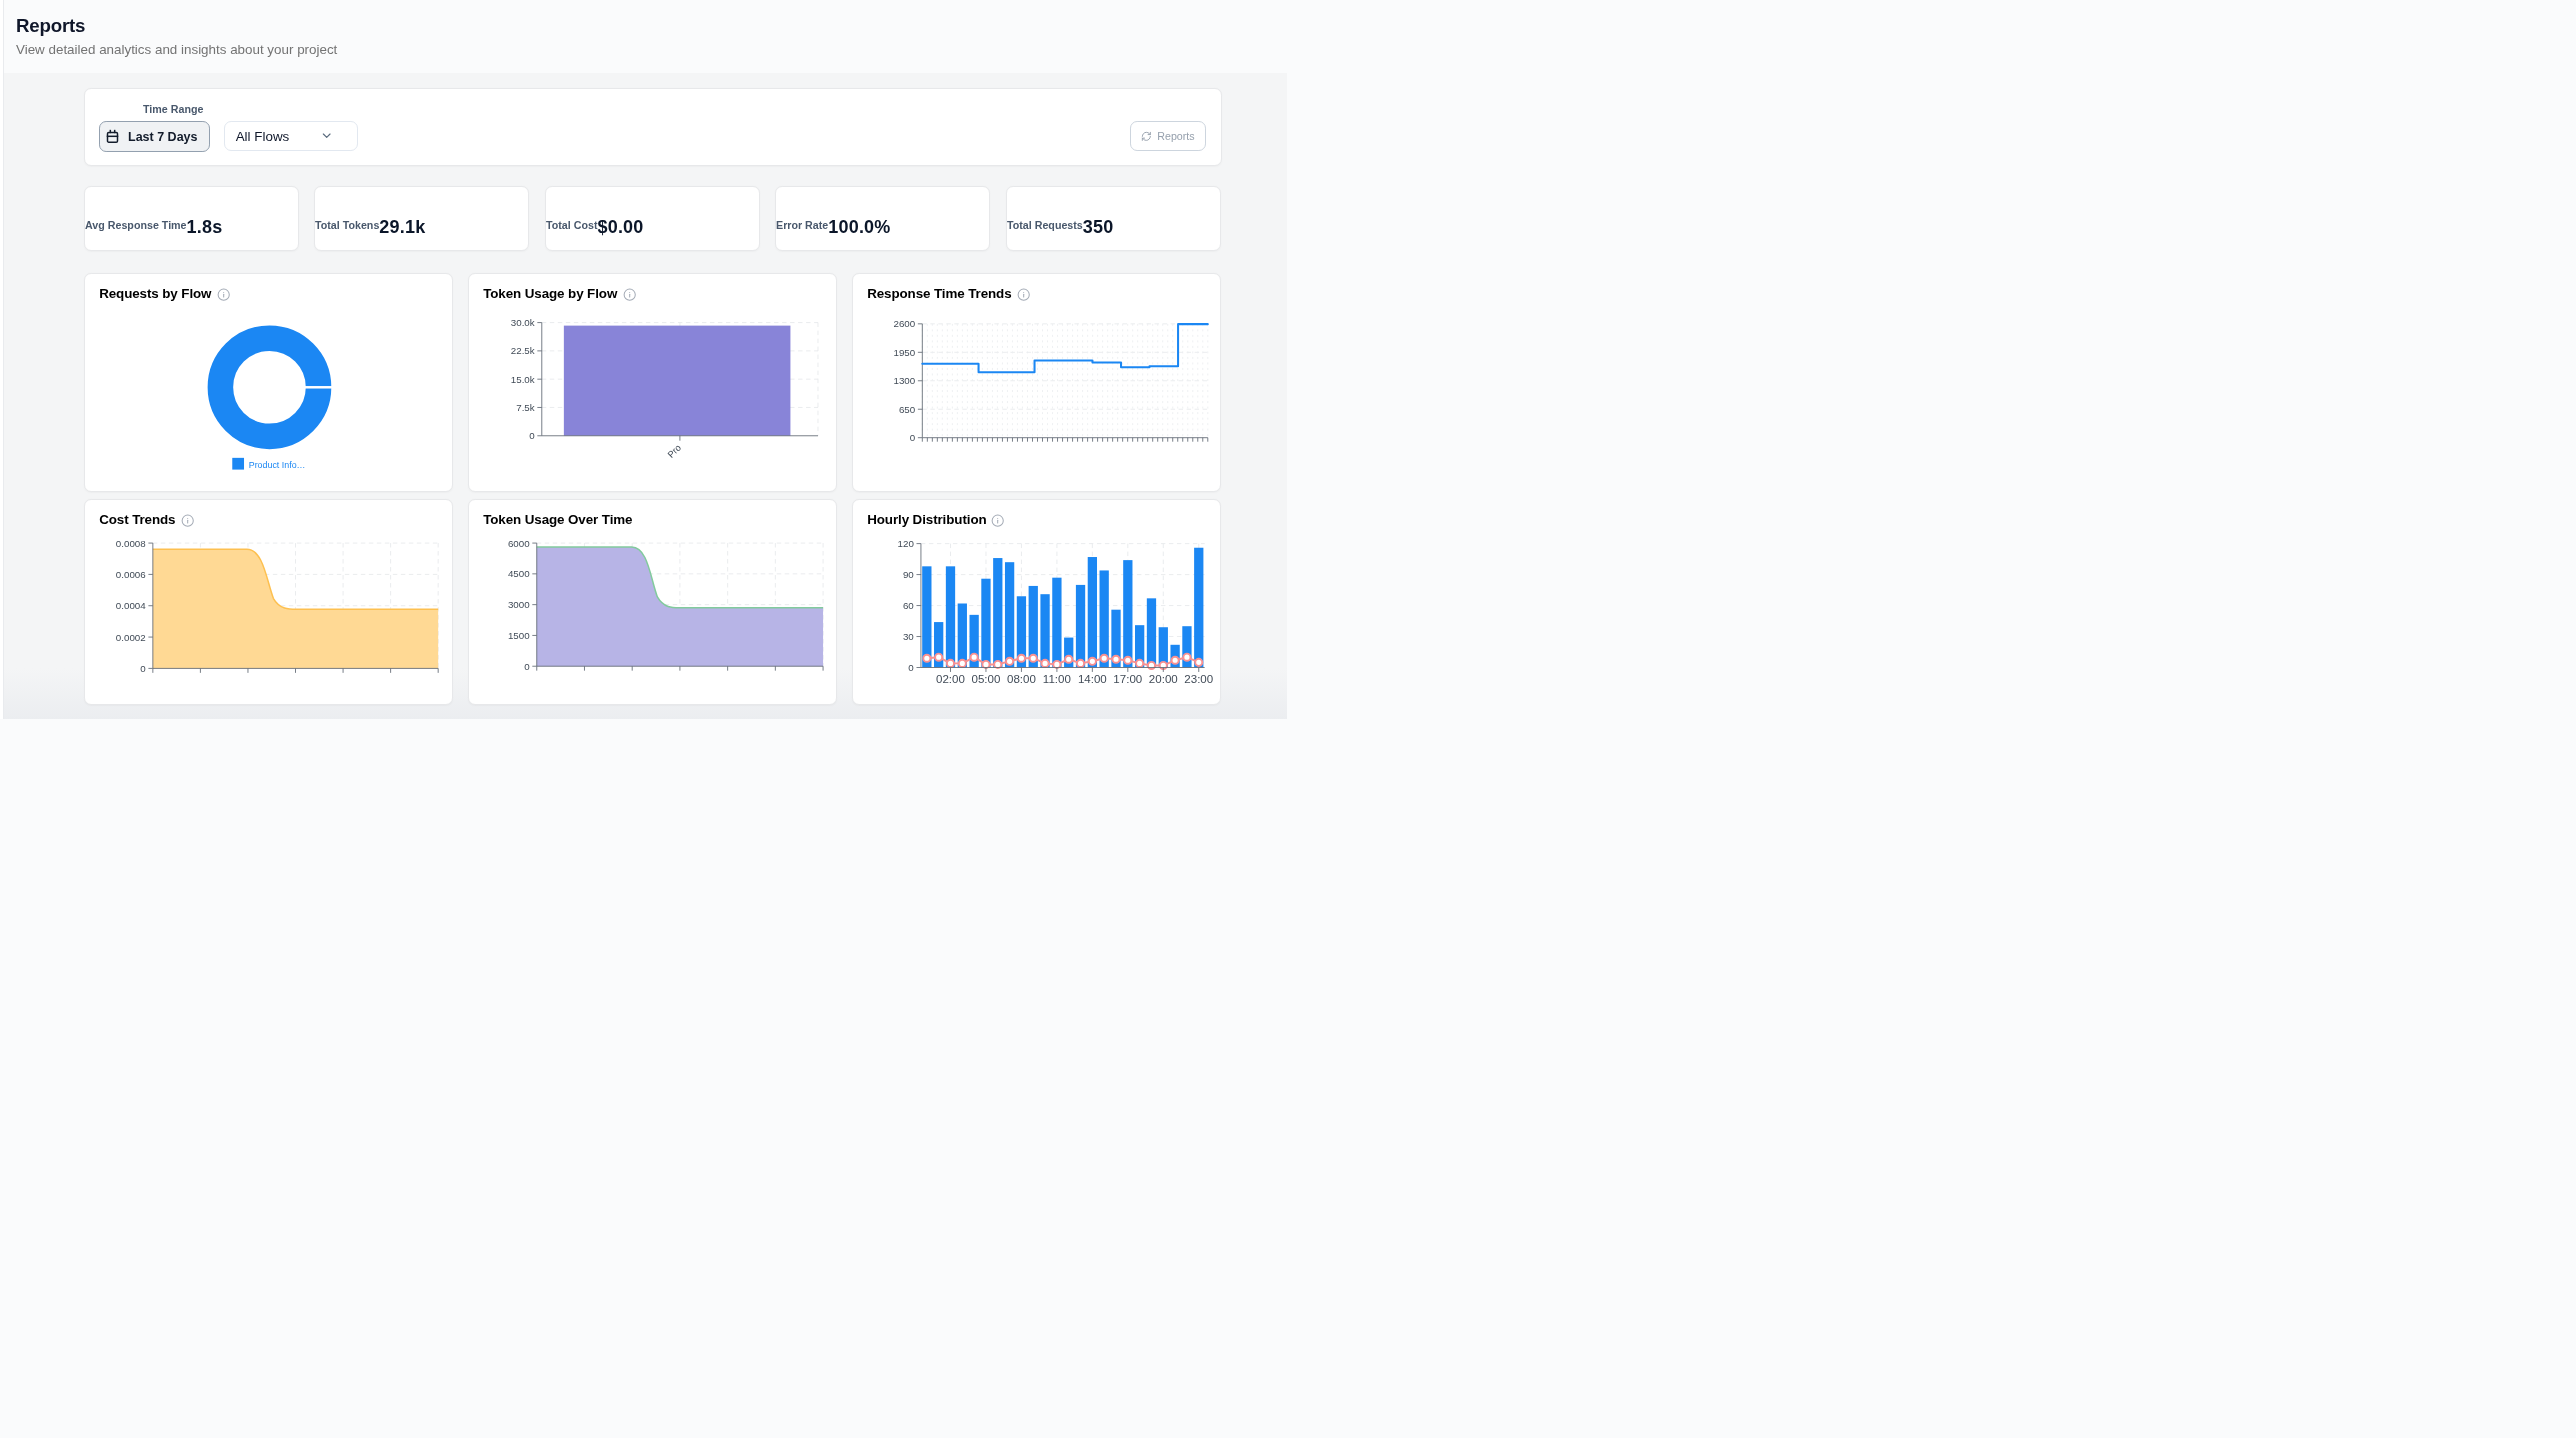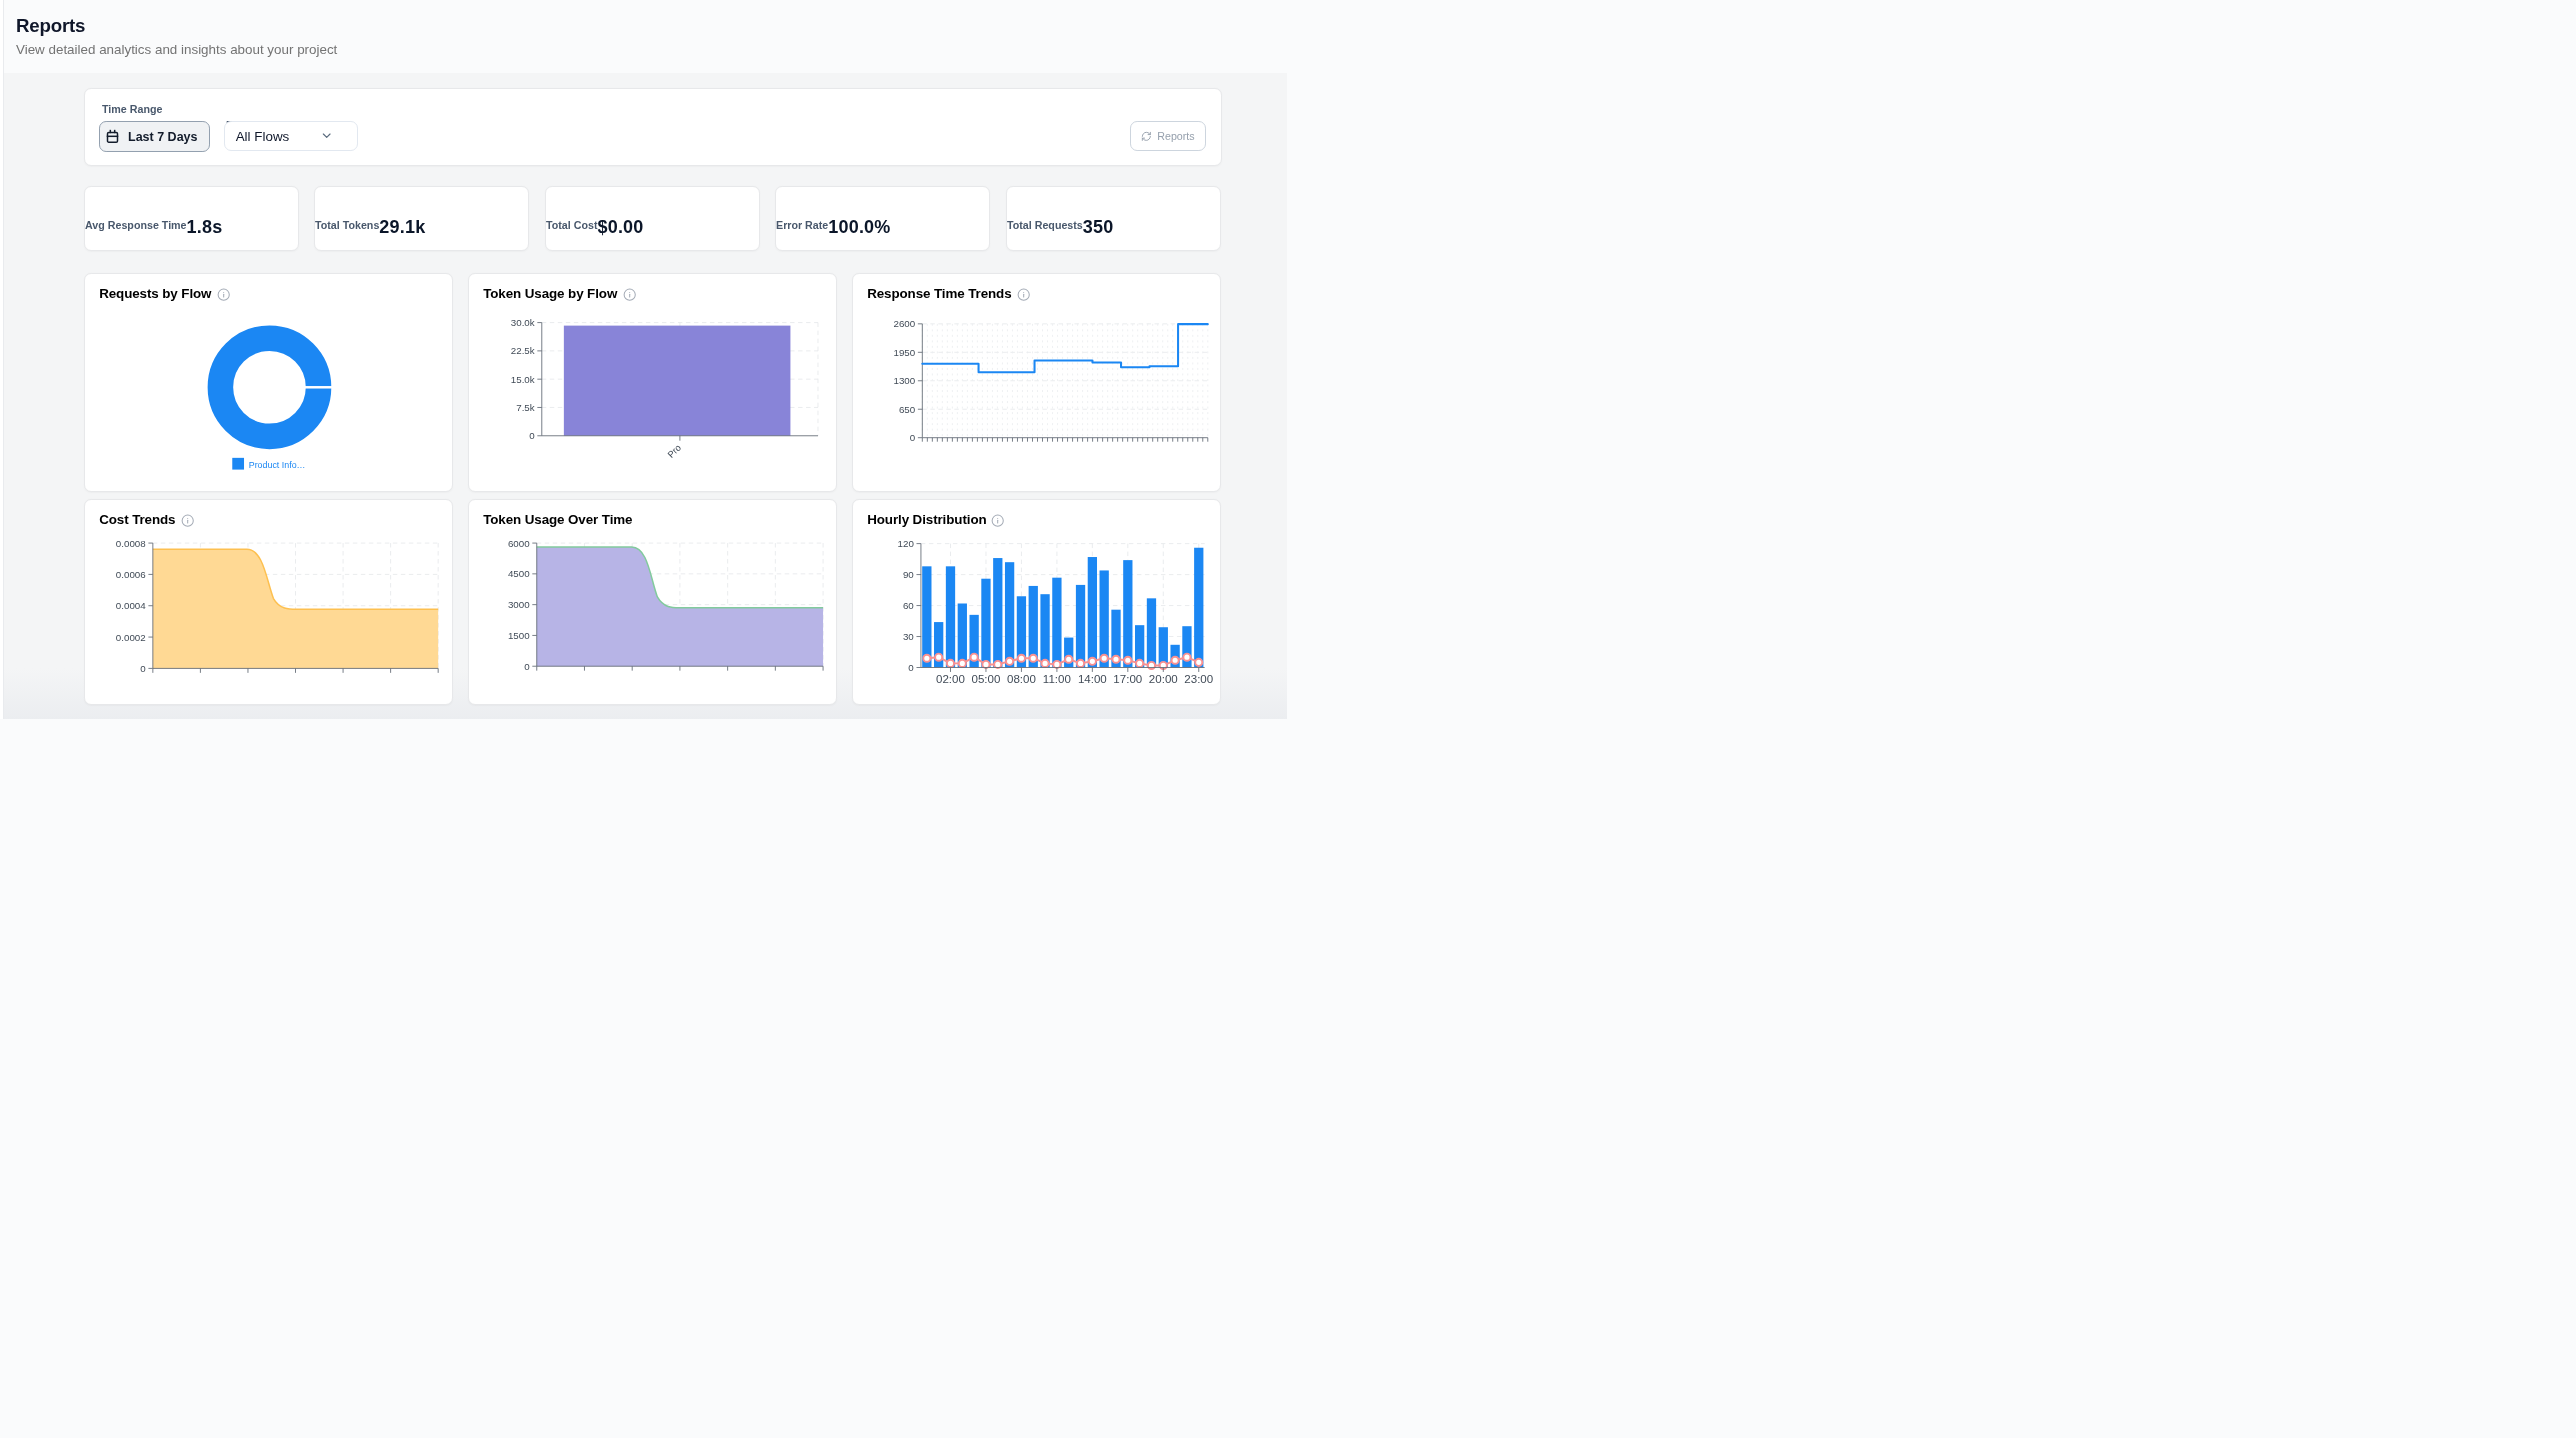--- a/index.html
+++ b/index.html
@@ -5,21 +5,21 @@
 html,body { width:1288px; height:719px; overflow:hidden; }
 body { font-family:"Liberation Sans", sans-serif; background:#fafbfc; position:relative; }
 .lstrip { position:absolute; left:0; top:0; width:4px; height:719px; background:#ffffff; border-right:0.9px solid #e9ebee; z-index:5; }
 .contentbg { position:absolute; left:4px; top:73px; width:1283px; height:647px; background:linear-gradient(#f4f5f6 92%, #ebedf0); }
 h1 { position:absolute; left:16px; top:15px; font-size:18.7px; font-weight:700; color:#10172a; letter-spacing:-0.2px; }
 .sub { position:absolute; left:16px; top:42px; font-size:13.4px; color:#737373; }
 .card { position:absolute; background:#fff; border:0.9px solid #e7e8ea; border-radius:7.1px; box-shadow:0 0.9px 1.8px rgba(16,24,40,.03); }
 .stat { display:flex; flex-direction:row; align-items:center; padding-top:13px; }
 .slabel { font-size:10.7px; font-weight:700; color:#49586c; }
 .sval { font-size:18px; font-weight:700; color:#0b1629; margin-top:4.9px; letter-spacing:0.2px; }
-.flabel { position:absolute; font-size:10.7px; font-weight:700; color:#49586c; }
+.flabel { position:absolute; font-size:10.7px; font-weight:700; color:#49586c;margin-left:41px; }
 .ctitle { position:absolute; left:14.2px; top:12px; font-size:13.4px; font-weight:700; color:#000000; letter-spacing:-0.1px; }
 .info { position:absolute; }
 .btn { position:absolute; display:flex; align-items:center; border-radius:7.1px; white-space:nowrap; }
 #btn-range { left:99px; top:121px; width:111px; height:31px; background:#f0f2f4; border:0.9px solid #93a0af; padding-left:5px; gap:8px; font-size:12.5px; font-weight:700; color:#131c2b; }
 #sel { left:224px; top:121px; width:134px; height:30px; background:#fff; border:0.9px solid #e2e8f0; padding-left:10.7px; font-size:13.4px; color:#0f172a; justify-content:space-between; padding-right:24px; }
 #refresh { left:1130px; top:121px; width:76px; height:30px; background:#fff; border:0.9px solid #cdd5de; justify-content:center; gap:5.3px; font-size:10.7px; font-weight:500; color:#96a0ad; }
 </style></head>
 <body>
 <div class="contentbg"></div>
 <div class="lstrip"></div>

